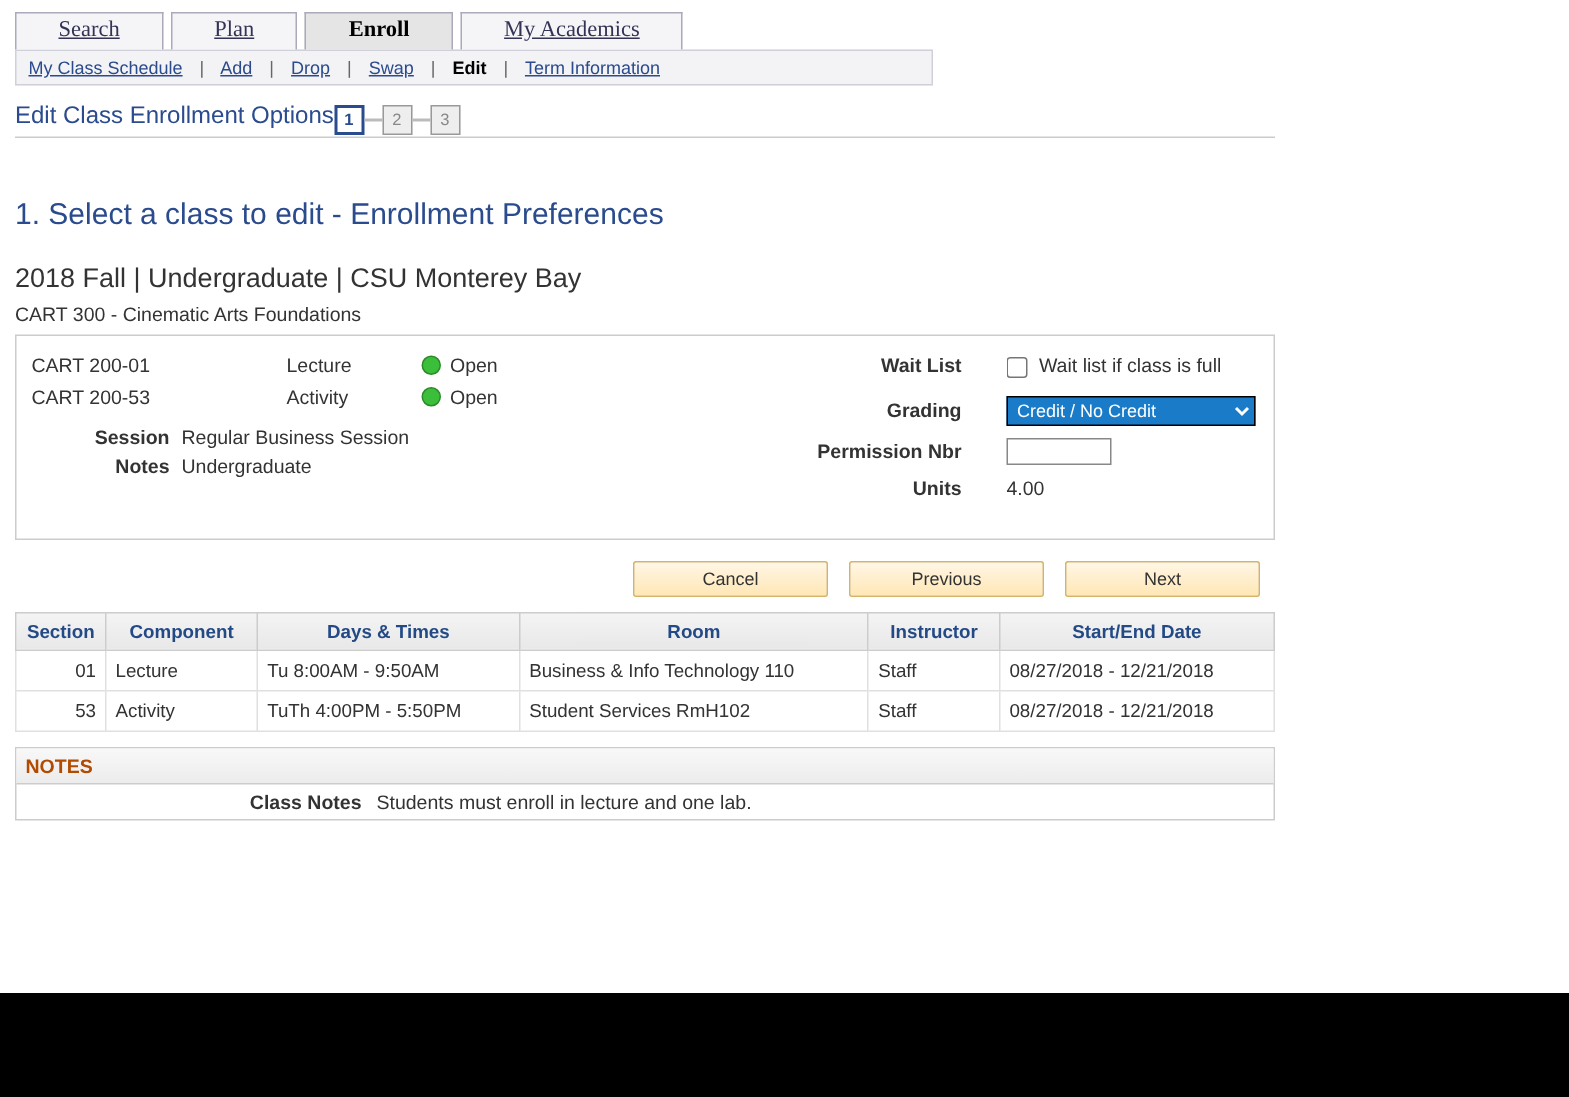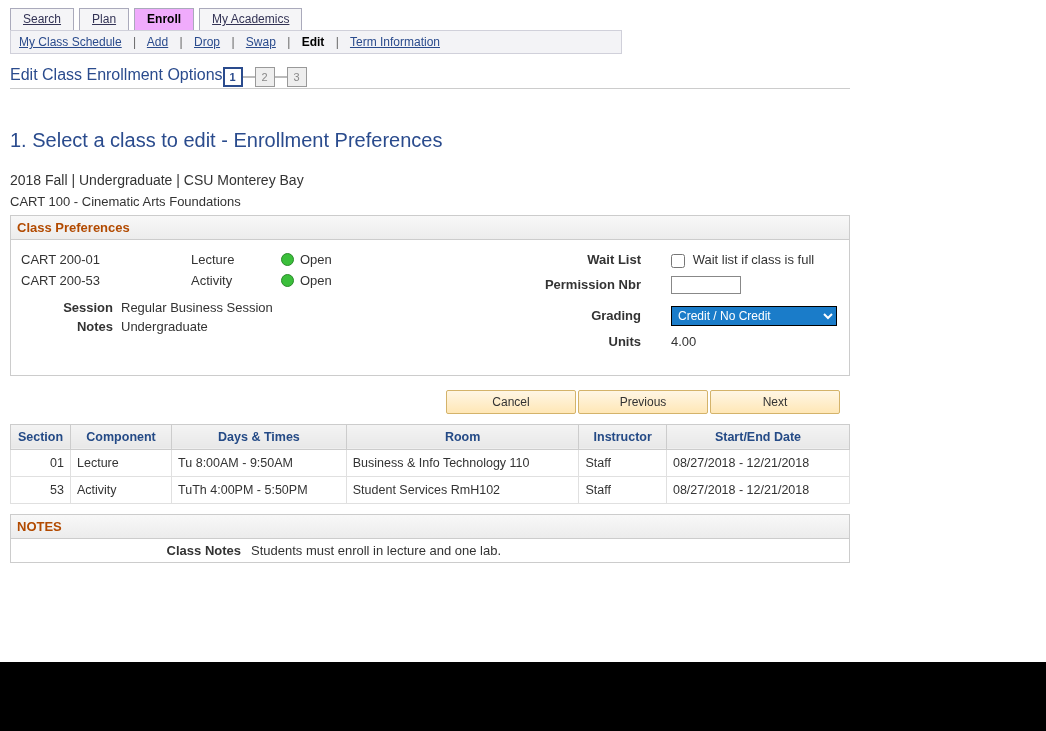--- a/index.html
+++ b/index.html
@@ -22,28 +22,29 @@
       right: 0;
       bottom: 0;
       top: 662px;
       background: #000;
     }
     
     .tab-row { display: flex; gap: 5px; }
     .tab {
       border: 1px solid #aab;
       background: #f5f5f7;
-      padding: 3px 12px;
-      font-size: 12px;
+      padding: 3px 28px;
+      font-size: 15px;
       color: #335;
       cursor: pointer;
       border-bottom: none;
+      font-family: Liberation Serif, serif;
     }
     .tab.active {
-      background: #f0abfc;
+      background: #e5e5e5;
       font-weight: bold;
       color: #000;
       padding-bottom: 4px;
     }
     .tab u { text-decoration: underline; }
     
     .subnav {
       background: #f3f3f6;
       border: 1px solid #d0d0da;
       padding: 4px 8px;
@@ -88,21 +89,21 @@
     .step-connector { width: 12px; height: 2px; background: #bbb; }
     
     .section-heading {
       color: #2a4b8d;
       font-size: 20px;
       font-weight: normal;
       margin-top: 40px;
     }
     .context-line {
       margin-top: 20px;
-      font-size: 14px;
+      font-size: 18px;
       color: #333;
     }
     .course-line {
       margin-top: 6px;
       font-size: 13px;
       color: #333;
     }
     
     .prefs-box {
       border: 1px solid #ccc;
@@ -144,21 +145,21 @@
     select.grading {
       width: 166px; height: 20px;
       background: #1a7cc9;
       color: #fff;
       border: 1px solid #000;
       font-size: 12px;
       padding: 1px 2px;
     }
     
     .btn-row {
-      display: flex; justify-content: flex-end; gap: 2px;
+      display: flex; justify-content: flex-end; gap: 14px;
       margin: 14px 10px 10px;
     }
     .btn {
       width: 130px;
       padding: 4px 0;
       text-align: center;
       font-size: 12px;
       color: #333;
       border: 1px solid #d4b36a;
       background: linear-gradient(#fff6e5, #ffe7b6);
@@ -238,24 +239,23 @@
       <div class="step-connector"></div>
       <div class="step-box">2</div>
       <div class="step-connector"></div>
       <div class="step-box">3</div>
     </div>
   </div>
 
   <h2 class="section-heading">1.  Select a class to edit - Enrollment Preferences</h2>
 
   <div class="context-line">2018 Fall | Undergraduate | CSU Monterey Bay</div>
-  <div class="course-line">CART  100 - Cinematic Arts Foundations</div>
+  <div class="course-line">CART  300 - Cinematic Arts Foundations</div>
 
   <div class="prefs-box">
-    <div class="prefs-header">Class Preferences</div>
     <div class="prefs-body">
       <div class="prefs-left">
         <div class="class-row">
           <div class="c1">CART  200-01</div>
           <div class="c2">Lecture</div>
           <div class="c3">
             <span class="status-dot"></span>
             <span>Open</span>
           </div>
         </div>
@@ -277,31 +277,31 @@
         </div>
       </div>
       <div class="prefs-right">
         <div class="right-row">
           <div class="rk">Wait List</div>
           <div class="rv">
             <input type="checkbox" style="">
             <span>Wait list if class is full</span>
           </div>
         </div>
-        <div class="right-row">
-          <div class="rk">Permission Nbr</div>
-          <div class="rv"><input type="text" class="perm" value="" style=""></div>
-        </div>
         <div class="right-row" style="margin-top:12px;">
           <div class="rk">Grading</div>
           <div class="rv">
             <select class="grading">
               <option>Credit / No Credit</option>
             </select>
           </div>
+        </div>
+        <div class="right-row">
+          <div class="rk">Permission Nbr</div>
+          <div class="rv"><input type="text" class="perm" value="" style=""></div>
         </div>
         <div class="right-row">
           <div class="rk">Units</div>
           <div class="rv">4.00</div>
         </div>
       </div>
     </div>
   </div>
 
   <div class="btn-row">

